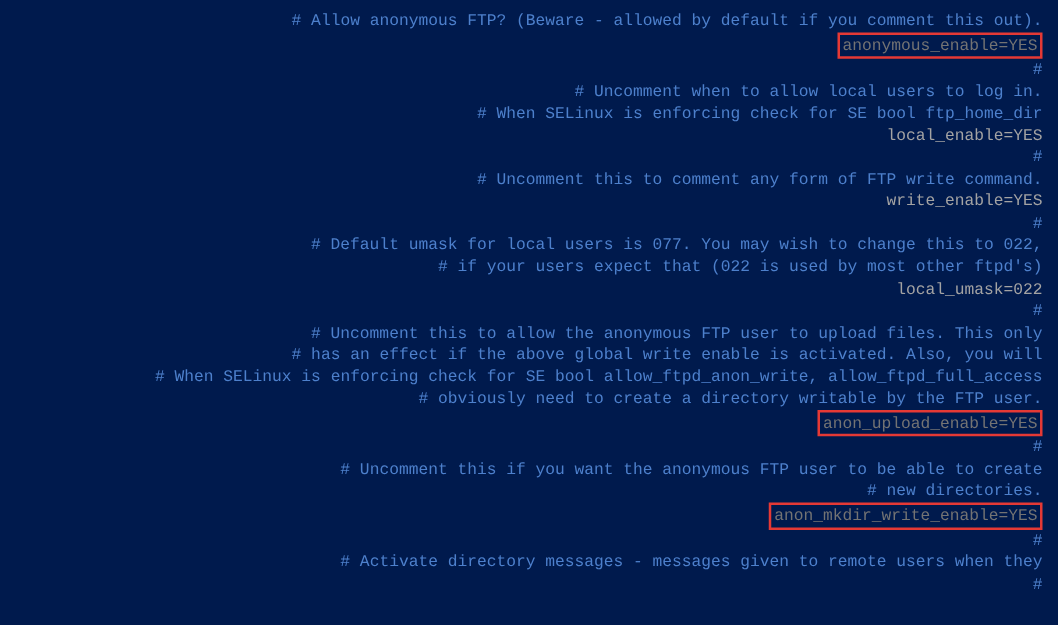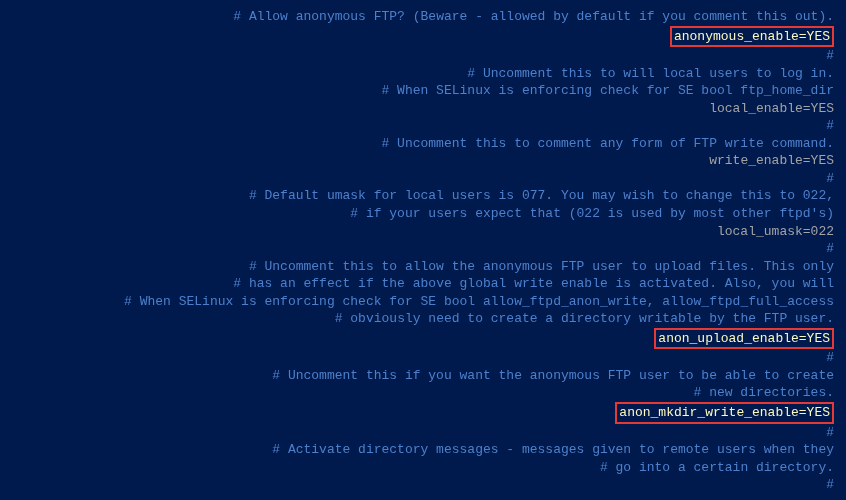--- a/index.html
+++ b/index.html
@@ -26,31 +26,31 @@
     .comment {
       color: #4d80cc;
     }
     .setting {
       color: #a3a3a3;
     }
     .highlighted {
       display: inline-block;
       border: 2px solid #e53935;
       padding: 0 2px;
-      color: #fef9c3;
+      color: #737373;
     }
   </style>
 </head>
 <body>
 
 <div id="container">
     <div class="line"><span class="comment"># Allow anonymous FTP? (Beware - allowed by default if you comment this out).</span></div>
     <div class="line"><span class="highlighted">anonymous_enable=YES</span></div>
     <div class="line"><span class="comment">#</span></div>
-    <div class="line"><span class="comment"># Uncomment this to will local users to log in.</span></div>
+    <div class="line"><span class="comment"># Uncomment when to allow local users to log in.</span></div>
     <div class="line"><span class="comment"># When SELinux is enforcing check for SE bool ftp_home_dir</span></div>
     <div class="line"><span class="setting">local_enable=YES</span></div>
     <div class="line"><span class="comment">#</span></div>
     <div class="line"><span class="comment"># Uncomment this to comment any form of FTP write command.</span></div>
     <div class="line"><span class="setting">write_enable=YES</span></div>
     <div class="line"><span class="comment">#</span></div>
     <div class="line"><span class="comment"># Default umask for local users is 077. You may wish to change this to 022,</span></div>
     <div class="line"><span class="comment"># if your users expect that (022 is used by most other ftpd's)</span></div>
     <div class="line"><span class="setting">local_umask=022</span></div>
     <div class="line"><span class="comment">#</span></div>
@@ -58,15 +58,14 @@
     <div class="line"><span class="comment"># has an effect if the above global write enable is activated. Also, you will</span></div>
     <div class="line"><span class="comment"># When SELinux is enforcing check for SE bool allow_ftpd_anon_write, allow_ftpd_full_access</span></div>
     <div class="line"><span class="comment"># obviously need to create a directory writable by the FTP user.</span></div>
     <div class="line"><span class="highlighted">anon_upload_enable=YES</span></div>
     <div class="line"><span class="comment">#</span></div>
     <div class="line"><span class="comment"># Uncomment this if you want the anonymous FTP user to be able to create</span></div>
     <div class="line"><span class="comment"># new directories.</span></div>
     <div class="line"><span class="highlighted">anon_mkdir_write_enable=YES</span></div>
     <div class="line"><span class="comment">#</span></div>
     <div class="line"><span class="comment"># Activate directory messages - messages given to remote users when they</span></div>
-    <div class="line"><span class="comment"># go into a certain directory.</span></div>
     <div class="line"><span class="comment">#</span></div>
   </div>
 
 </body></html>

